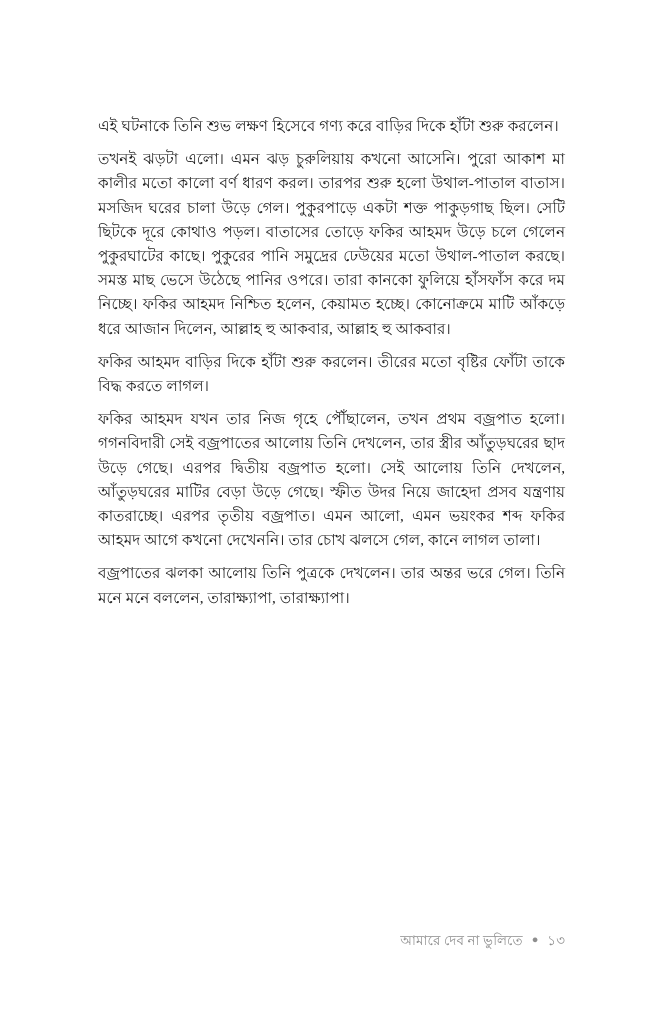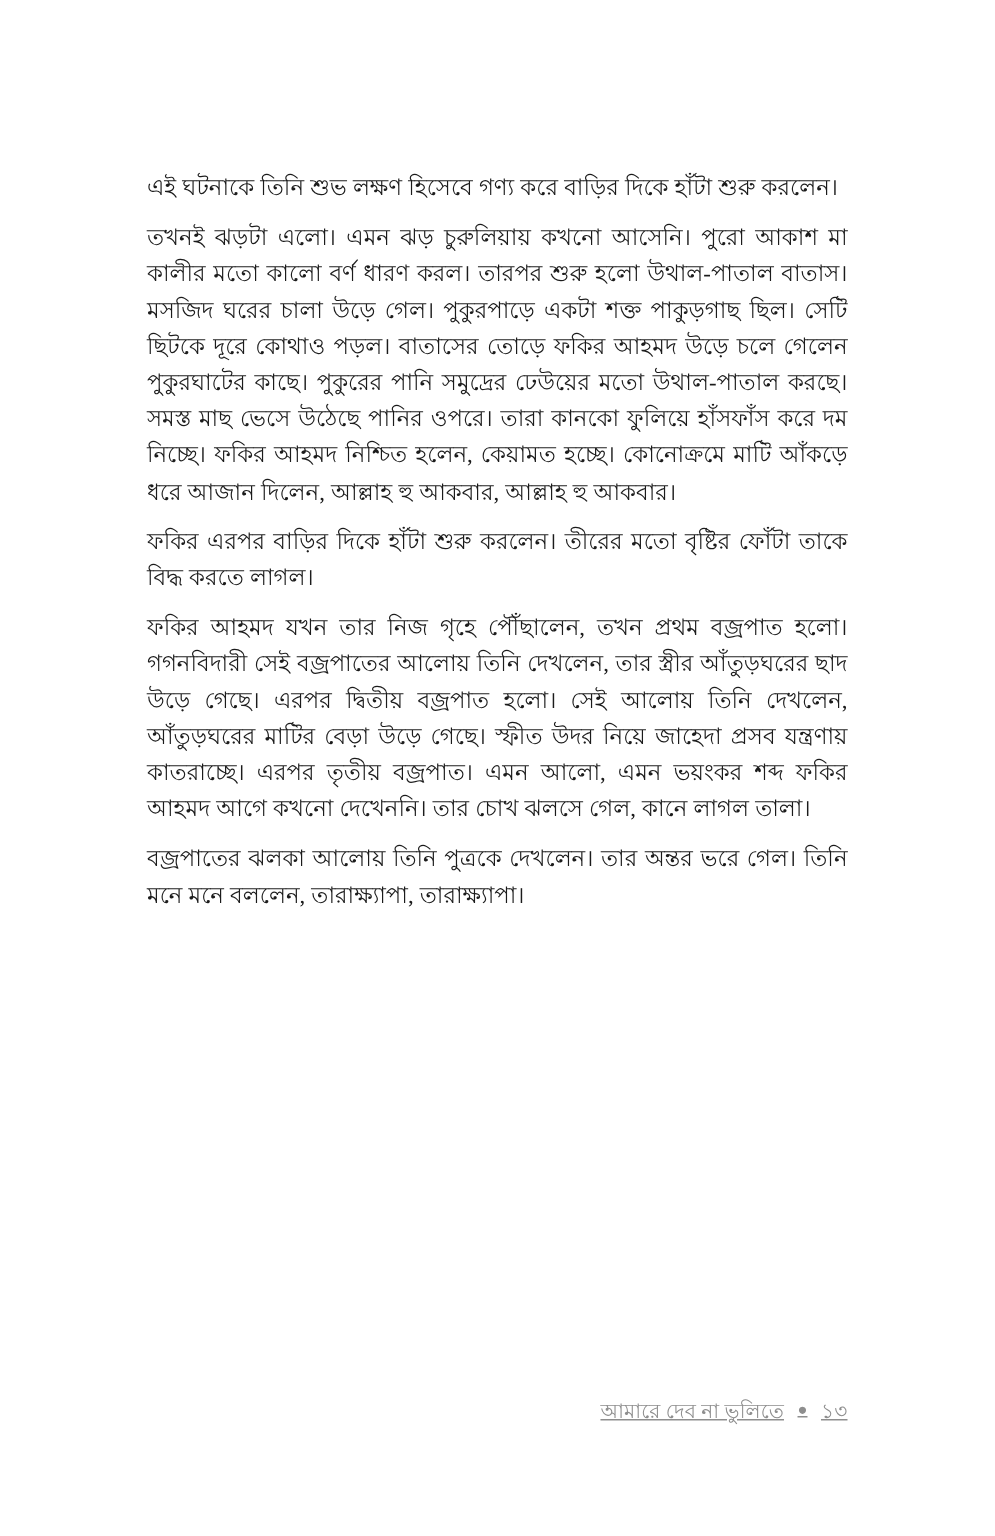--- a/index.html
+++ b/index.html
@@ -49,21 +49,20 @@
     right: 98px;
     top: 932px;
     display: flex;
     align-items: baseline;
     justify-content: flex-end;
     gap: 9px;
     font-family: "Liberation Serif", "DejaVu Serif", serif;
     font-size: 13.4px;
     line-height: 18px;
     color: #8e8e8e;
-    text-decoration: underline;
   }
 
   .footer-title {
     letter-spacing: 0.01em;
     white-space: nowrap;
   }
 
   .footer-sep {
     font-size: 11px;
     position: relative;
@@ -77,21 +76,21 @@
   }
 </style>
 </head>
 <body>
 
 <div class="page">
 
   <div class="text-block">
     <p class="para">এই ঘটনাকে তিনি শুভ লক্ষণ হিসেবে গণ্য করে বাড়ির দিকে হাঁটা শুরু করলেন।</p>
     <p class="para">তখনই ঝড়টা এলো। এমন ঝড় চুরুলিয়ায় কখনো আসেনি। পুরো আকাশ মা কালীর মতো কালো বর্ণ ধারণ করল। তারপর শুরু হলো উথাল-পাতাল বাতাস। মসজিদ ঘরের চালা উড়ে গেল। পুকুরপাড়ে একটা শক্ত পাকুড়গাছ ছিল। সেটি ছিটকে দূরে কোথাও পড়ল। বাতাসের তোড়ে ফকির আহমদ উড়ে চলে গেলেন পুকুরঘাটের কাছে। পুকুরের পানি সমুদ্রের ঢেউয়ের মতো উথাল-পাতাল করছে। সমস্ত মাছ ভেসে উঠেছে পানির ওপরে। তারা কানকো ফুলিয়ে হাঁসফাঁস করে দম নিচ্ছে। ফকির আহমদ নিশ্চিত হলেন, কেয়ামত হচ্ছে। কোনোক্রমে মাটি আঁকড়ে ধরে আজান দিলেন, আল্লাহ হু আকবার, আল্লাহ হু আকবার।</p>
-    <p class="para">ফকির এরপর বাড়ির দিকে হাঁটা শুরু করলেন। তীরের মতো বৃষ্টির ফোঁটা তাকে বিদ্ধ করতে লাগল।</p>
+    <p class="para">ফকির আহমদ বাড়ির দিকে হাঁটা শুরু করলেন। তীরের মতো বৃষ্টির ফোঁটা তাকে বিদ্ধ করতে লাগল।</p>
     <p class="para">ফকির আহমদ যখন তার নিজ গৃহে পৌঁছালেন, তখন প্রথম বজ্রপাত হলো। গগনবিদারী সেই বজ্রপাতের আলোয় তিনি দেখলেন, তার স্ত্রীর আঁতুড়ঘরের ছাদ উড়ে গেছে। এরপর দ্বিতীয় বজ্রপাত হলো। সেই আলোয় তিনি দেখলেন, আঁতুড়ঘরের মাটির বেড়া উড়ে গেছে। স্ফীত উদর নিয়ে জাহেদা প্রসব যন্ত্রণায় কাতরাচ্ছে। এরপর তৃতীয় বজ্রপাত। এমন আলো, এমন ভয়ংকর শব্দ ফকির আহমদ আগে কখনো দেখেননি। তার চোখ ঝলসে গেল, কানে লাগল তালা।</p>
     <p class="para">বজ্রপাতের ঝলকা আলোয় তিনি পুত্রকে দেখলেন। তার অন্তর ভরে গেল। তিনি মনে মনে বললেন, তারাক্ষ্যাপা, তারাক্ষ্যাপা।</p>
   </div>
 
   <div class="footer">
     <span class="footer-title">আমারে দেব না ভুলিতে</span>
     <span class="footer-sep">●</span>
     <span class="footer-page">১৩</span>
   </div>
 

